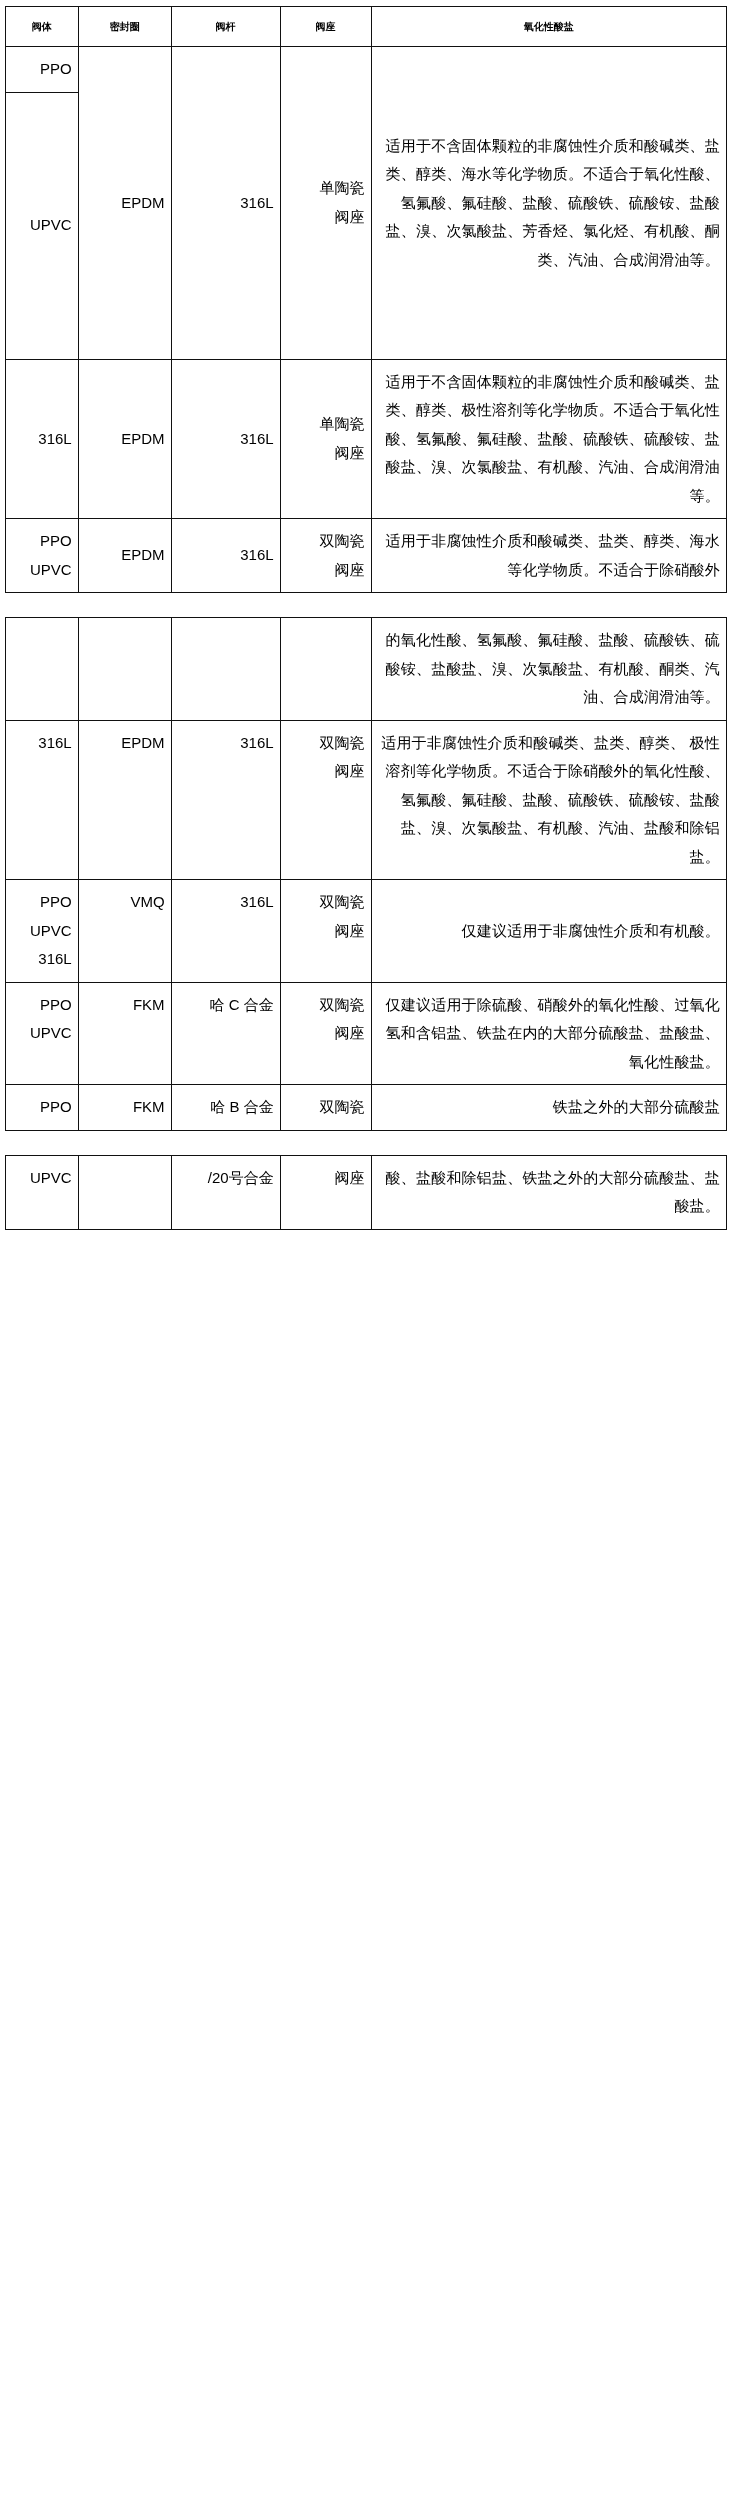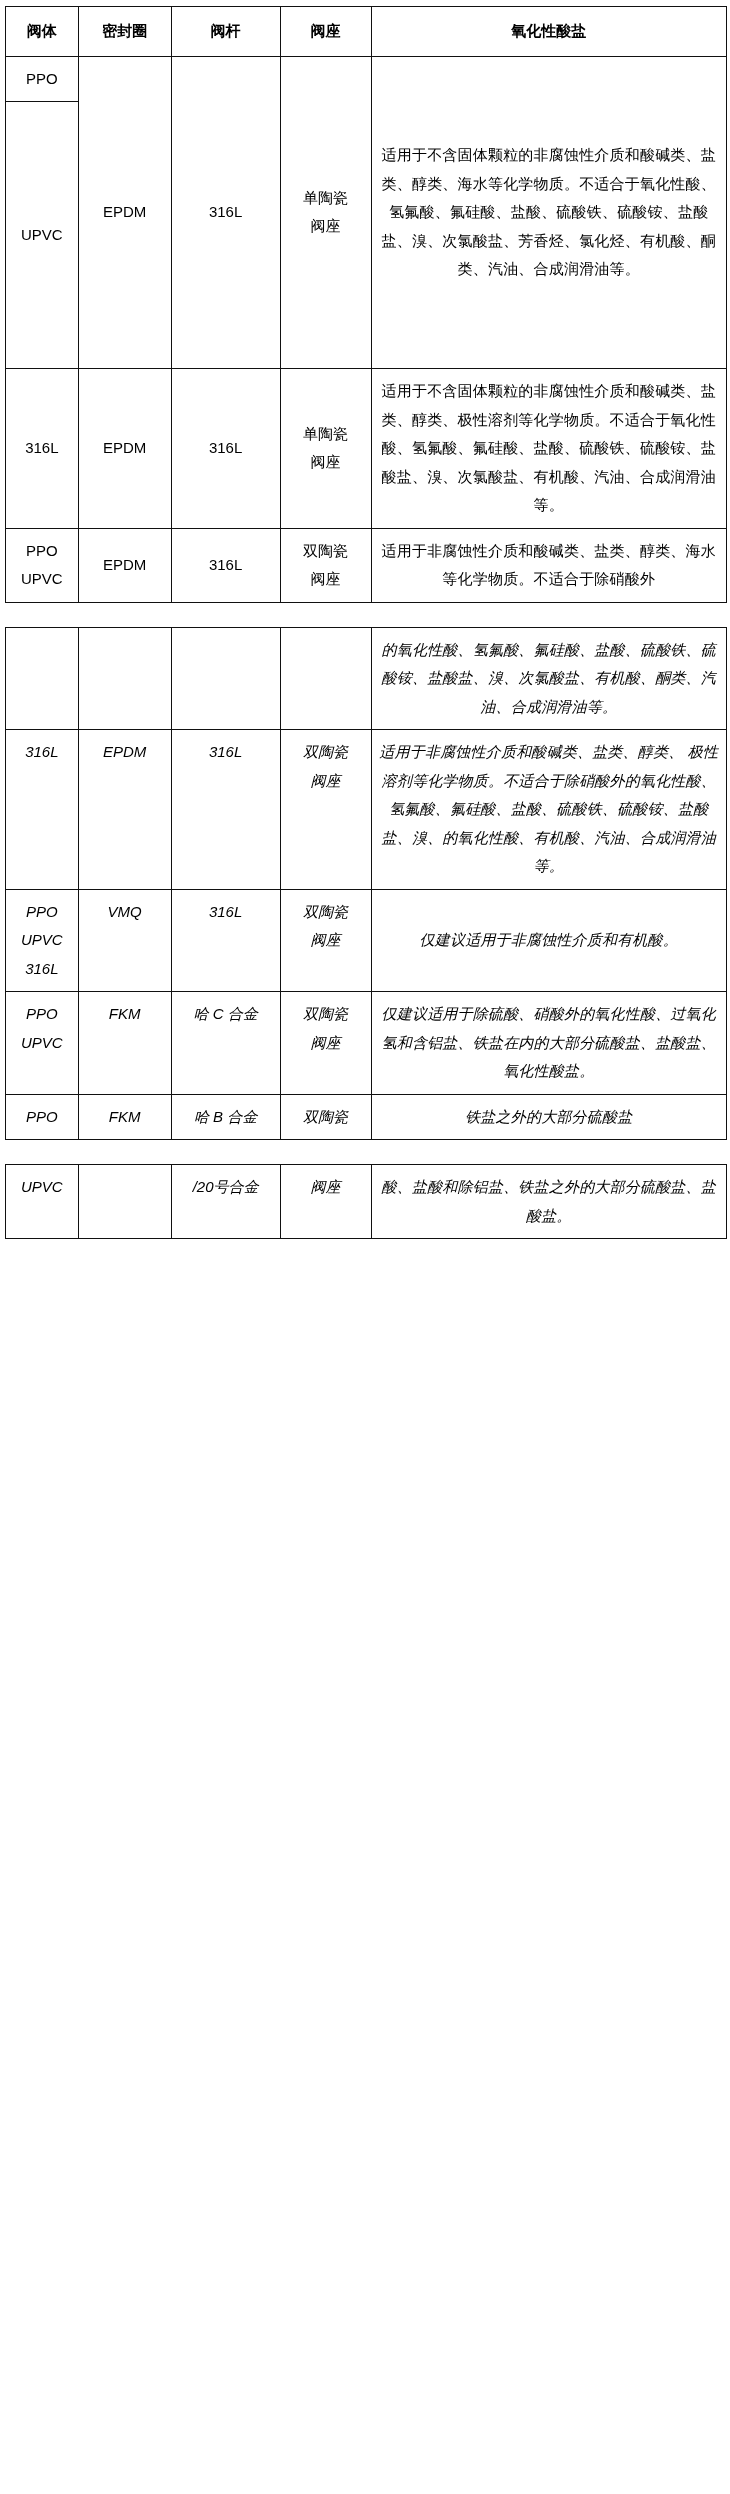--- a/index.html
+++ b/index.html
@@ -22,30 +22,30 @@
   table.spec {
     border-collapse: collapse;
     table-layout: fixed;
     width: 722px;
     margin: 6px 0 0 5px;
     font-size: 15px;
   }
   table.spec td, table.spec th {
     border: 1px solid #111111;
     vertical-align: middle;
-    text-align: center;
+    text-align: right;
     padding: 8px 6px;
     line-height: 1.9;
     font-weight: normal;
   }
   table.spec th {
     font-weight: bold;
     text-align: center;
     padding: 10px 6px;
-    font-size: 15px;
+    font-size: 10px;
   }
   th.col-media, td.media {
     text-align: left;
     padding-left: 10px;
     padding-right: 10px;
   }
   td.media {
     line-height: 2.0;
     letter-spacing: 0.2px;
   }
@@ -58,21 +58,20 @@
     display: block;
   }
   .spacer-gap {
     height: 18px;
     width: 722px;
     margin-left: 5px;
     background: #ffffff;
   }
   table.spec.cont td, table.spec.cont th {
     vertical-align: top;
-    font-style: italic;
   }
   table.spec.cont td.media {
     vertical-align: middle;
   }
   .blankcell { color: transparent; }
 </style>
 </head>
 <body>
 
 <div class="page">
@@ -153,21 +152,21 @@
         <td class="c5 media">的氧化性酸、氢氟酸、氟硅酸、盐酸、硫酸铁、硫酸铵、盐酸盐、溴、次氯酸盐、有机酸、酮类、汽油、合成润滑油等。</td>
       </tr>
       <tr>
         <td class="c1">316L</td>
         <td class="c2">EPDM</td>
         <td class="c3">316L</td>
         <td class="c4 stack">
           <span>双陶瓷</span>
           <span>阀座</span>
         </td>
-        <td class="c5 media">适用于非腐蚀性介质和酸碱类、盐类、醇类、 极性溶剂等化学物质。不适合于除硝酸外的氧化性酸、氢氟酸、氟硅酸、盐酸、硫酸铁、硫酸铵、盐酸盐、溴、的氧化性酸、有机酸、汽油、合成润滑油等。</td>
+        <td class="c5 media">适用于非腐蚀性介质和酸碱类、盐类、醇类、 极性溶剂等化学物质。不适合于除硝酸外的氧化性酸、氢氟酸、氟硅酸、盐酸、硫酸铁、硫酸铵、盐酸盐、溴、次氯酸盐、有机酸、汽油、盐酸和除铝盐。</td>
       </tr>
       <tr>
         <td class="c1 stack">
           <span>PPO</span>
           <span>UPVC</span>
           <span>316L</span>
         </td>
         <td class="c2">VMQ</td>
         <td class="c3">316L</td>
         <td class="c4 stack">

